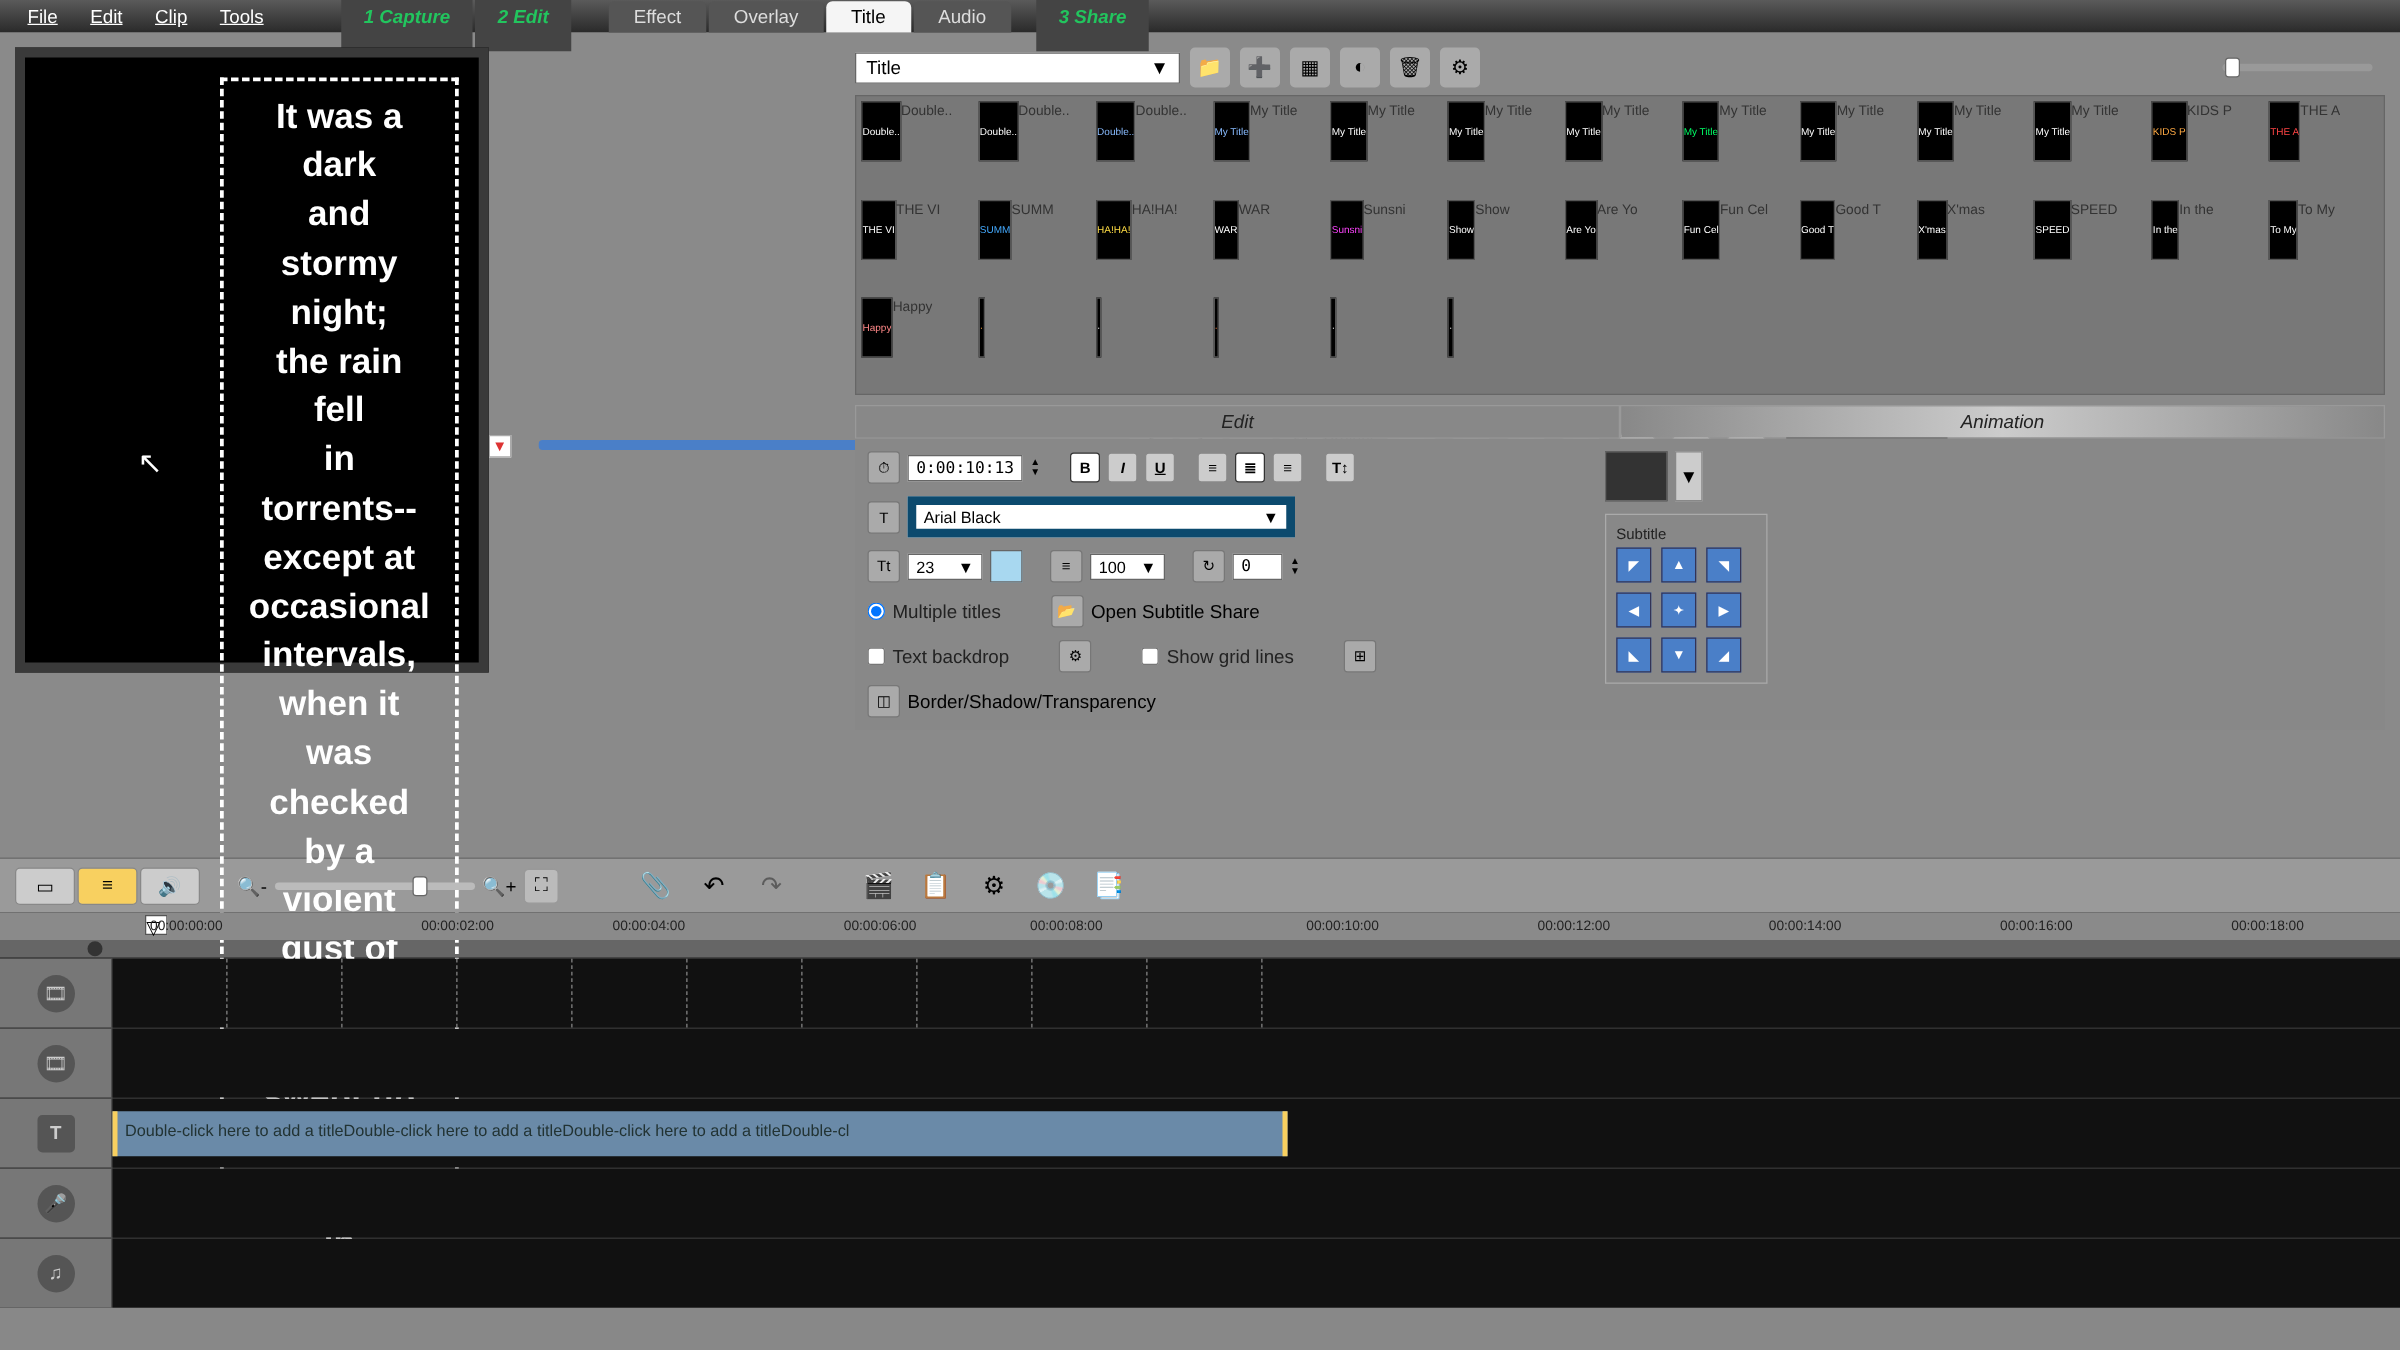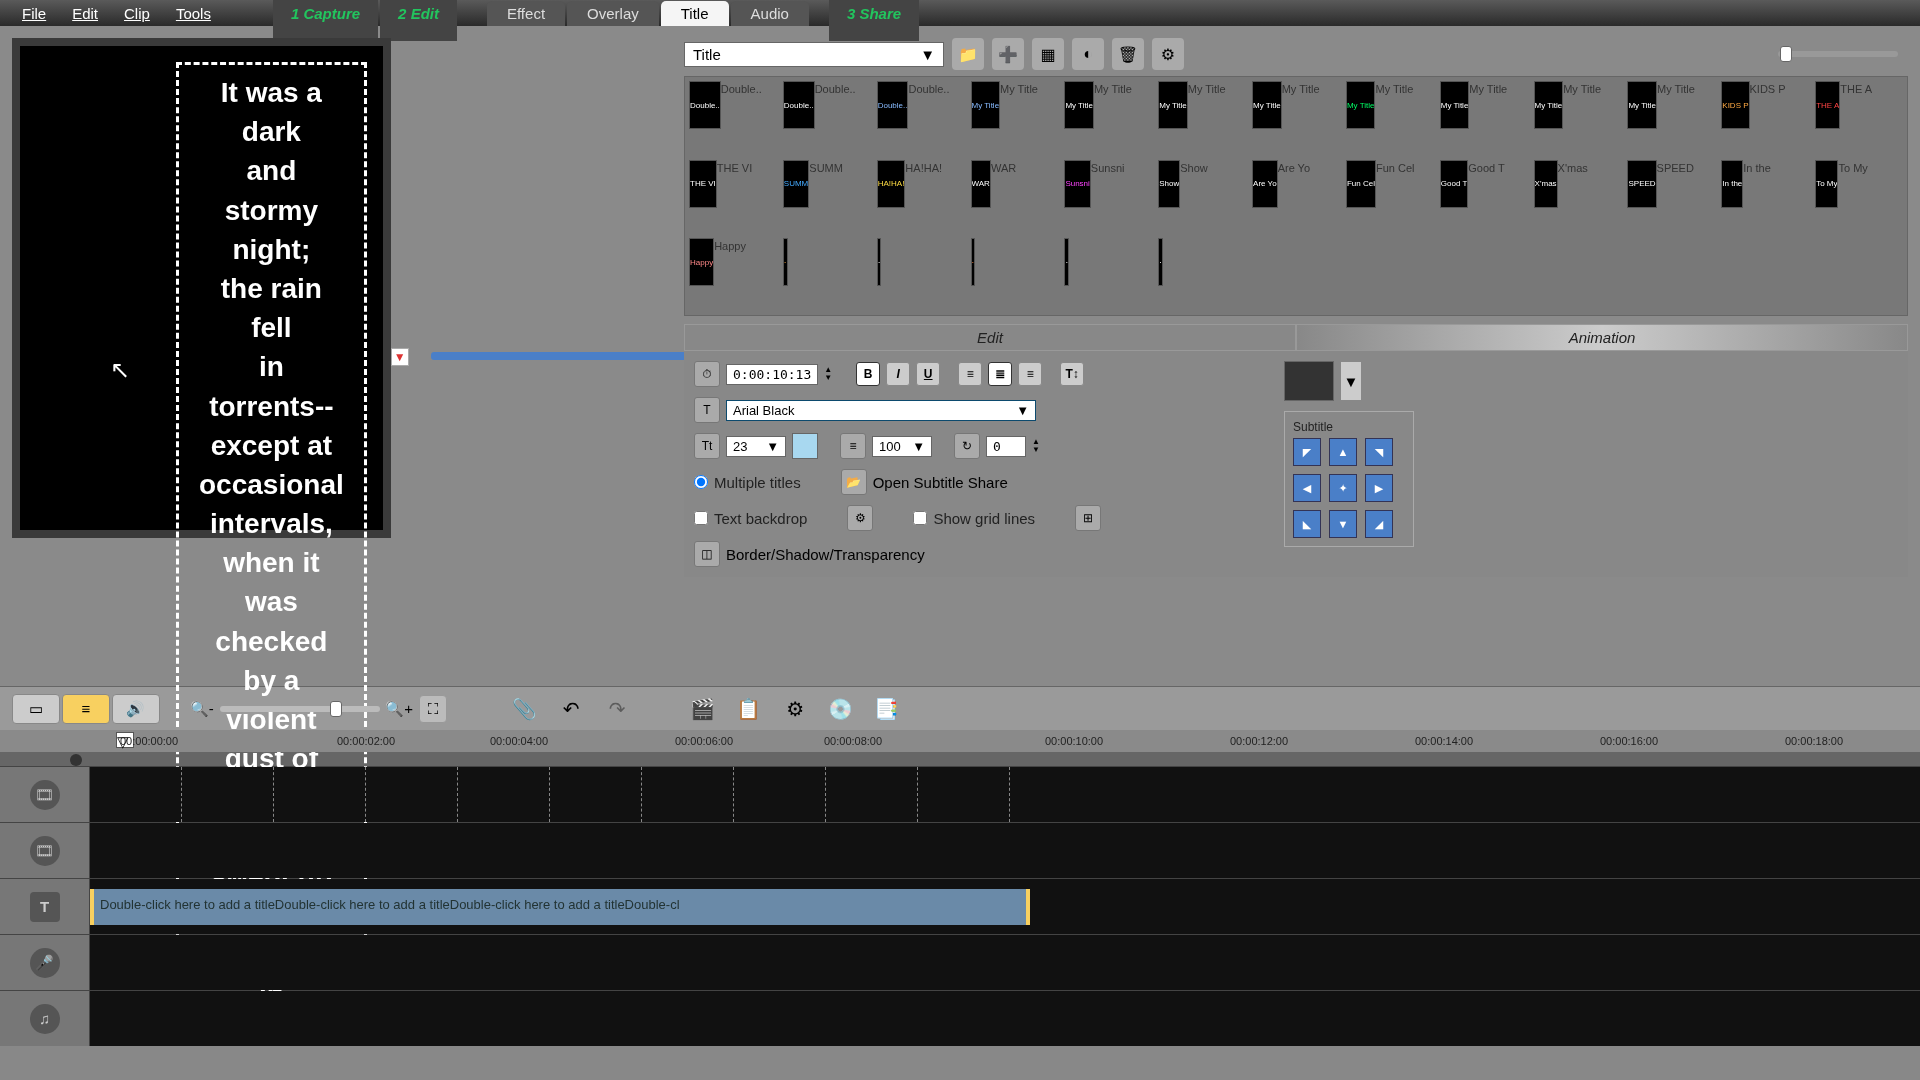--- a/index.html
+++ b/index.html
@@ -50,21 +50,21 @@
 .edit-tab { flex: 1; text-align: center; padding: 4px; background: linear-gradient(to right, #888, #ccc, #888); border: 1px solid #999; cursor: pointer; font-style: italic; color: #222; }
 .edit-tab.active { background: #888; }
 
 .edit-body { background: #888; padding: 10px; display: flex; gap: 30px; }
 .edit-col { display: flex; flex-direction: column; gap: 10px; }
 .frow { display: flex; align-items: center; gap: 6px; }
 .ficon { width: 26px; height: 26px; background: #aaa; border: 1px solid #777; border-radius: 3px; display: inline-flex; align-items: center; justify-content: center; font-size: 12px; }
 .finput { background: #fff; border: 1px solid #666; padding: 2px 6px; font-family: monospace; font-size: 13px; }
 .fbtn { width: 24px; height: 24px; background: #ccc; border: 1px solid #888; border-radius: 3px; cursor: pointer; display: inline-flex; align-items: center; justify-content: center; font-size: 12px; font-weight: bold; }
 .fbtn.active { background: #fff; border-color: #333; }
-.font-select { width: 310px; background: #fff; border: 1px solid #0c4a6e; padding: 2px 6px; display: flex; justify-content: space-between; font-size: 13px; }
+.font-select { width: 310px; background: #fff; border: 7px solid #0c4a6e; padding: 2px 6px; display: flex; justify-content: space-between; font-size: 13px; }
 .num-select { width: 60px; background: #fff; border: 1px solid #666; padding: 2px 6px; display: flex; justify-content: space-between; font-size: 13px; }
 .color-swatch { width: 26px; height: 26px; background: #a8d8f0; border: 1px solid #666; }
 .radio-opt { display: flex; align-items: center; gap: 6px; color: #222; }
 .radio-opt input[type=radio] { width: 14px; height: 14px; }
 .check-opt { display: flex; align-items: center; gap: 6px; color: #222; }
 .check-opt input[type=checkbox] { width: 14px; height: 14px; }
 
 .align-box { border: 1px solid #aaa; padding: 8px; width: 130px; }
 .align-label { font-size: 12px; color: #222; margin-bottom: 4px; }
 .align-grid { display: grid; grid-template-columns: repeat(3, 28px); grid-template-rows: repeat(3, 28px); gap: 8px; }

